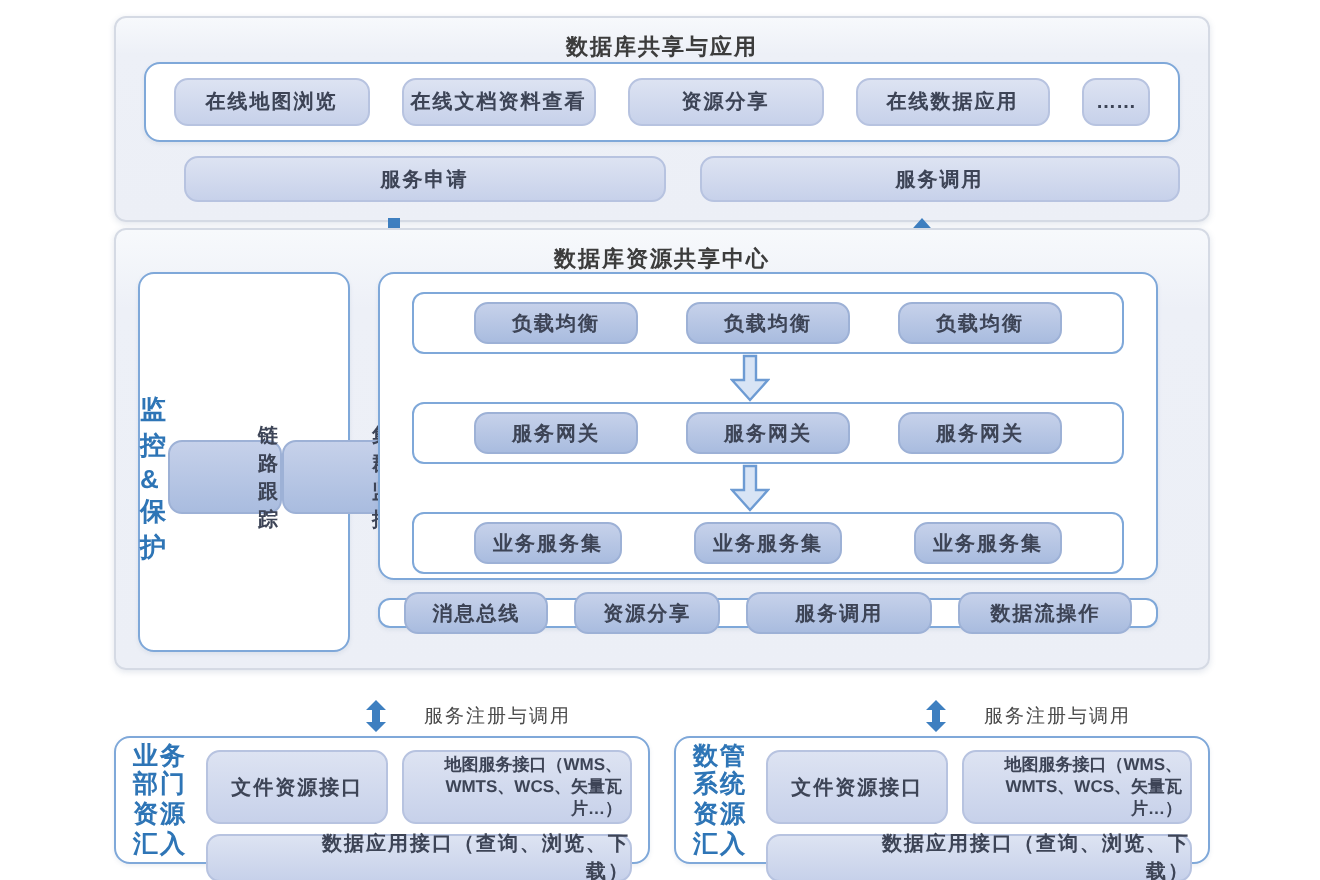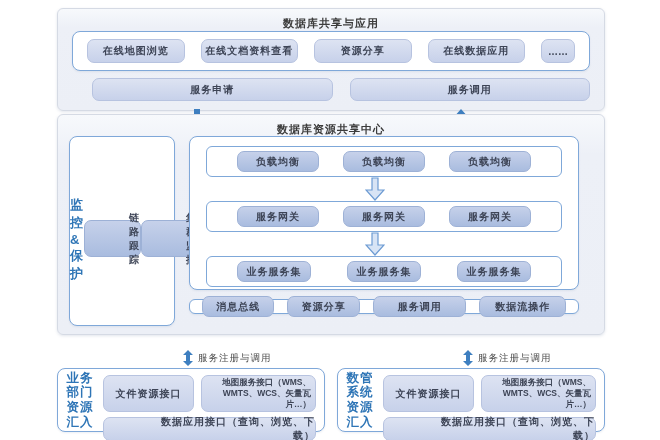--- a/index.html
+++ b/index.html
@@ -76,21 +76,21 @@
   .flow-arrow { position:absolute; left:175px; width:20px; height:24px; }
   #flow-arrow-0 { top:40px; } #flow-arrow-1 { top:95px; }
 
   #bus-strip { left:131px; top:184px; width:390px; height:15px;
     display:flex; align-items:center; gap:13px; padding:0 12px; border-radius:6px; }
   .bus-box { height:21px; }
   .bus-0,.bus-1 { flex:1 1 0; } .bus-2 { flex:1.3 1 0; } .bus-3 { flex:1.2 1 0; }
 
   
   .reg-group { position:absolute; top:350px; height:16px;
-    display:flex; align-items:center; gap:5px; }
+    display:flex; align-items:center; gap:19px; }
   #reg-left { left:183px; } #reg-right { left:463px; }
   .reg-label { font-size:9.5px; color:#4a4a4a; letter-spacing:1px; }
 
   
   .source-panel { position:absolute; top:368px; width:268px; height:64px;
     background:#ffffff; border:1px solid #7fa8d9; border-radius:8px;
     display:flex; gap:7px; padding:6px 8px 6px 6px;
     box-shadow:0 1px 2px rgba(100,120,160,.12); }
   #source-left { left:57px; } #source-right { left:337px; }
   .group-label { flex:0 0 32px; display:flex; align-items:center; justify-content:center;

